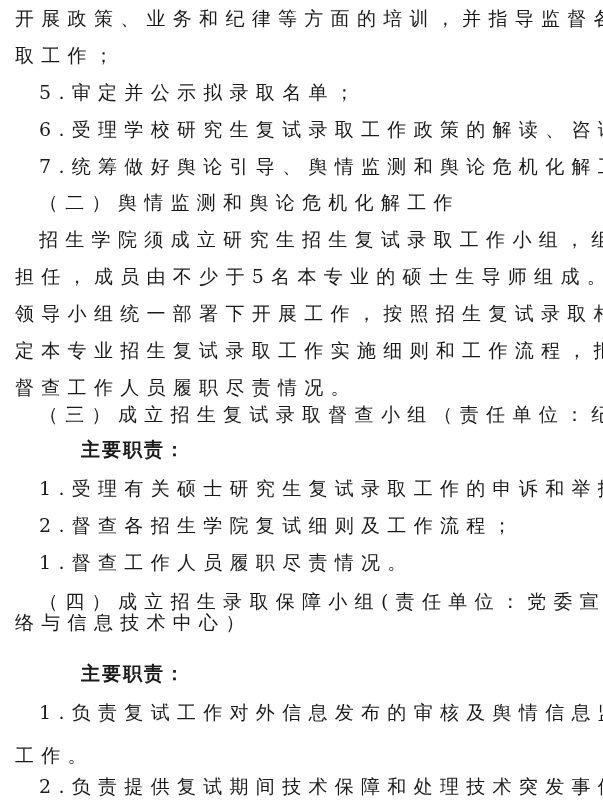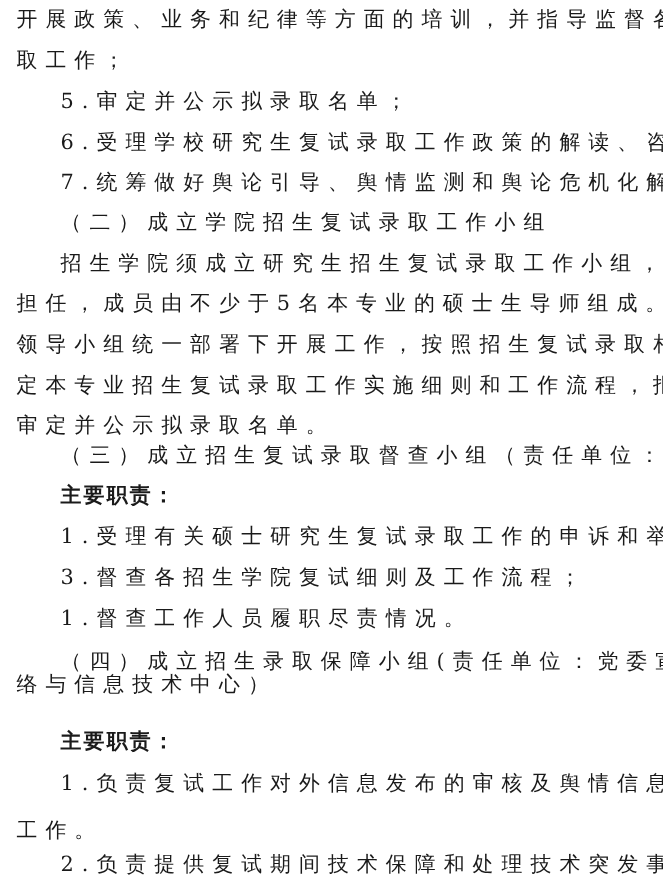--- a/index.html
+++ b/index.html
@@ -1,42 +1,42 @@
 <!DOCTYPE html>
 <html><head>
 <meta charset="utf-8">
 <style>
   html, body { margin: 0; padding: 0; background: #ffffff; }
   body { width: 603px; height: 800px; overflow: hidden; position: relative;
          font-family: "DejaVu Serif", "Liberation Serif", serif; color: #1a1a1a; }
   .page { position: absolute; left: 15px; top: 0; width: 575px; }
   .line { position: absolute; left: 0; height: 36px; line-height: 36px;
           font-size: 19px; letter-spacing: 7.3px; white-space: nowrap; }
-  .indent { left: 40px; }
-  .bold { font-weight: bold; font-family: Liberation Mono, monospace; letter-spacing: 2px; }
+  .indent { left: 24px; }
+  .bold { font-weight: bold; font-family: Liberation Mono, monospace; letter-spacing: 2px; margin-left: 42px; }
 </style>
 </head>
 <body>
 
 <div class="page">
   <div class="line" style="top:0px">开展政策、业务和纪律等方面的培训，并指导监督各学院复试录</div>
   <div class="line" style="top:37px">取工作；</div>
   <div class="line indent" style="top:74px">5.审定并公示拟录取名单；</div>
   <div class="line indent" style="top:111px">6.受理学校研究生复试录取工作政策的解读、咨询和投诉；</div>
   <div class="line indent" style="top:148px">7.统筹做好舆论引导、舆情监测和舆论危机化解工作。</div>
-  <div class="line indent" style="top:184px">（二）成立学院招生复试录取工作小组</div>
+  <div class="line indent" style="top:184px">（二）舆情监测和舆论危机化解工作</div>
   <div class="line indent" style="top:221px">招生学院须成立研究生招生复试录取工作小组，组长由书记</div>
   <div class="line" style="top:258px">担任，成员由不少于5名本专业的硕士生导师组成。工作小组在</div>
   <div class="line" style="top:295px">领导小组统一部署下开展工作，按照招生复试录取相关要求，制</div>
   <div class="line" style="top:332px">定本专业招生复试录取工作实施细则和工作流程，报学校招生复</div>
-  <div class="line" style="top:369px">审定并公示拟录取名单。</div>
+  <div class="line" style="top:369px">督查工作人员履职尽责情况。</div>
   <div class="line indent" style="top:396px">（三）成立招生复试录取督查小组（责任单位：纪检委）</div>
   <div class="line indent bold" style="top:433px">主要职责：</div>
   <div class="line indent" style="top:470px">1.受理有关硕士研究生复试录取工作的申诉和举报；</div>
-  <div class="line indent" style="top:507px">3.督查各招生学院复试细则及工作流程；</div>
+  <div class="line indent" style="top:507px">2.督查各招生学院复试细则及工作流程；</div>
   <div class="line indent" style="top:544px">1.督查工作人员履职尽责情况。</div>
   <div class="line indent" style="top:583px">（四）成立招生录取保障小组(责任单位：党委宣传部、网</div>
   <div class="line" style="top:604px">络与信息技术中心）</div>
   <div class="line indent bold" style="top:657px">主要职责：</div>
   <div class="line indent" style="top:694px">1.负责复试工作对外信息发布的审核及舆情信息监测处理</div>
   <div class="line" style="top:737px">工作。</div>
   <div class="line indent" style="top:768px">2.负责提供复试期间技术保障和处理技术突发事件，以及提</div>
 </div>
 
 </body></html>

